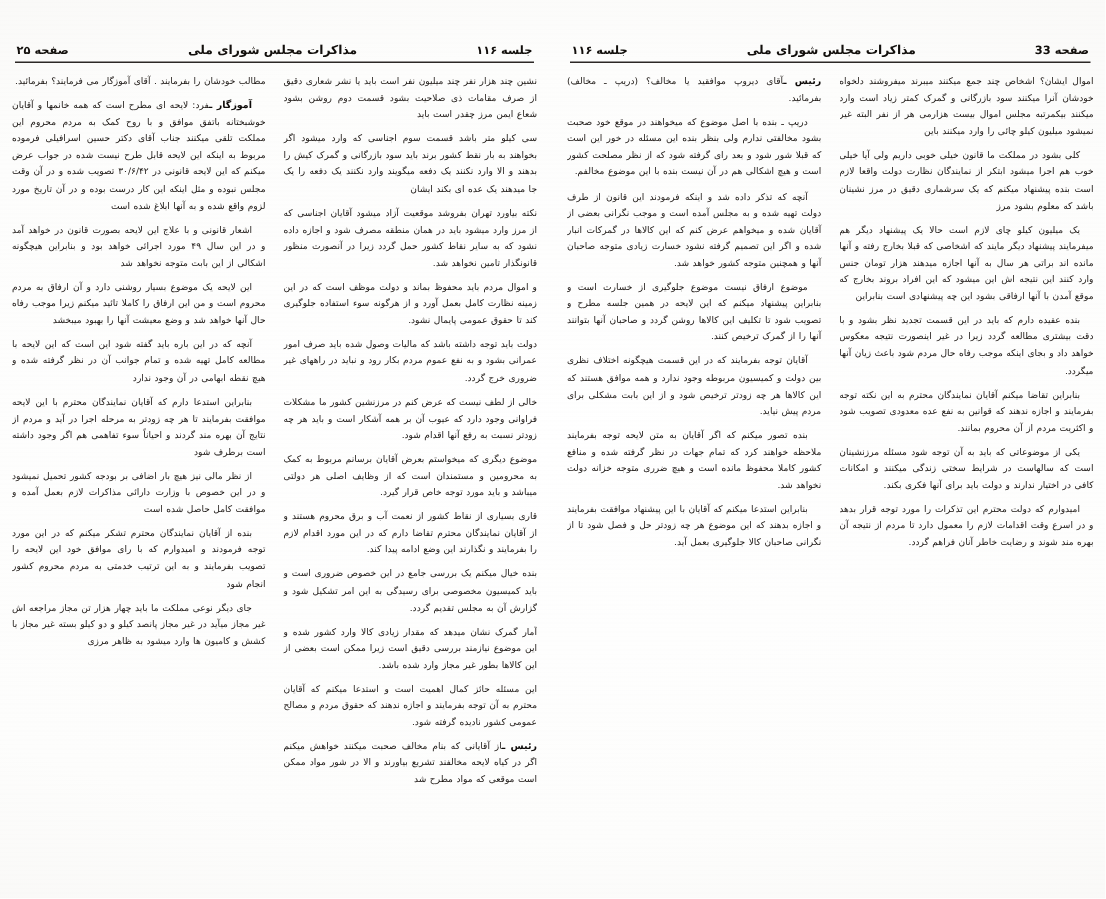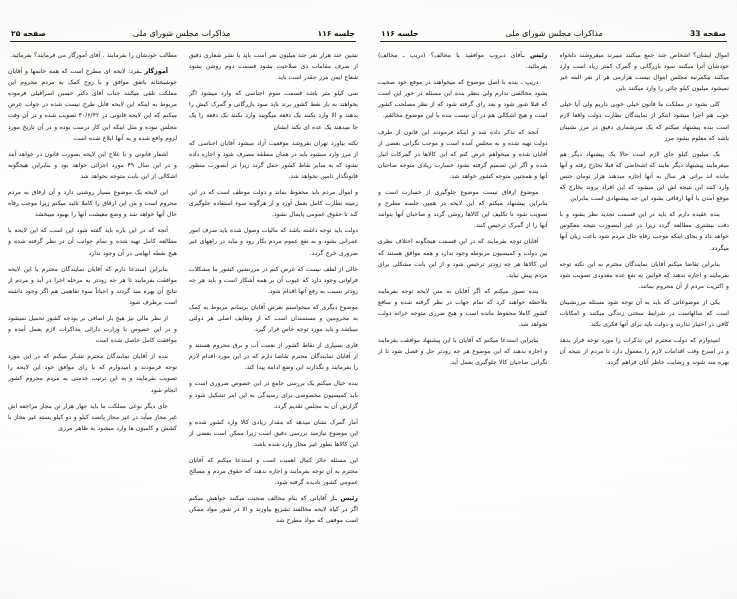--- a/index.html
+++ b/index.html
@@ -57,21 +57,21 @@
     height: 15px;
     font-size: 7.5px;
     font-weight: 700;
     letter-spacing: .2px;
     color: #120f0c;
     padding: 0 3px 1px 3px;
     white-space: nowrap;
   }
   .runhead .rh-center {
     font-size: 8.2px;
-    font-weight: 400;
+    font-weight: 700;
     flex: 0 0 auto;
   }
   .runhead .rh-side { font-size: 7.6px; font-weight: 700; text-align: center; }
   .rule {
     height: 0;
     border-bottom: 1.6px solid #1a1613;
     margin: 2px 2px 0 2px;
     opacity: .92;
   }
 

